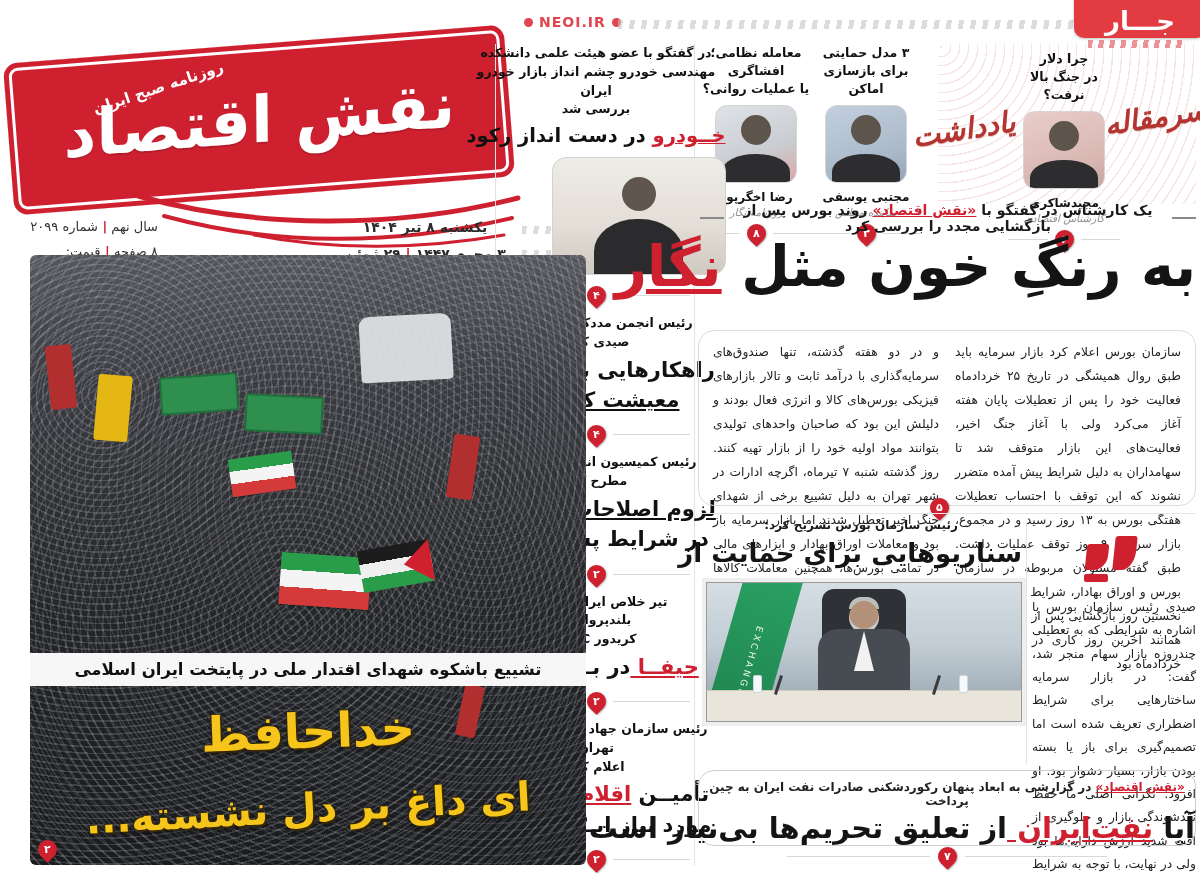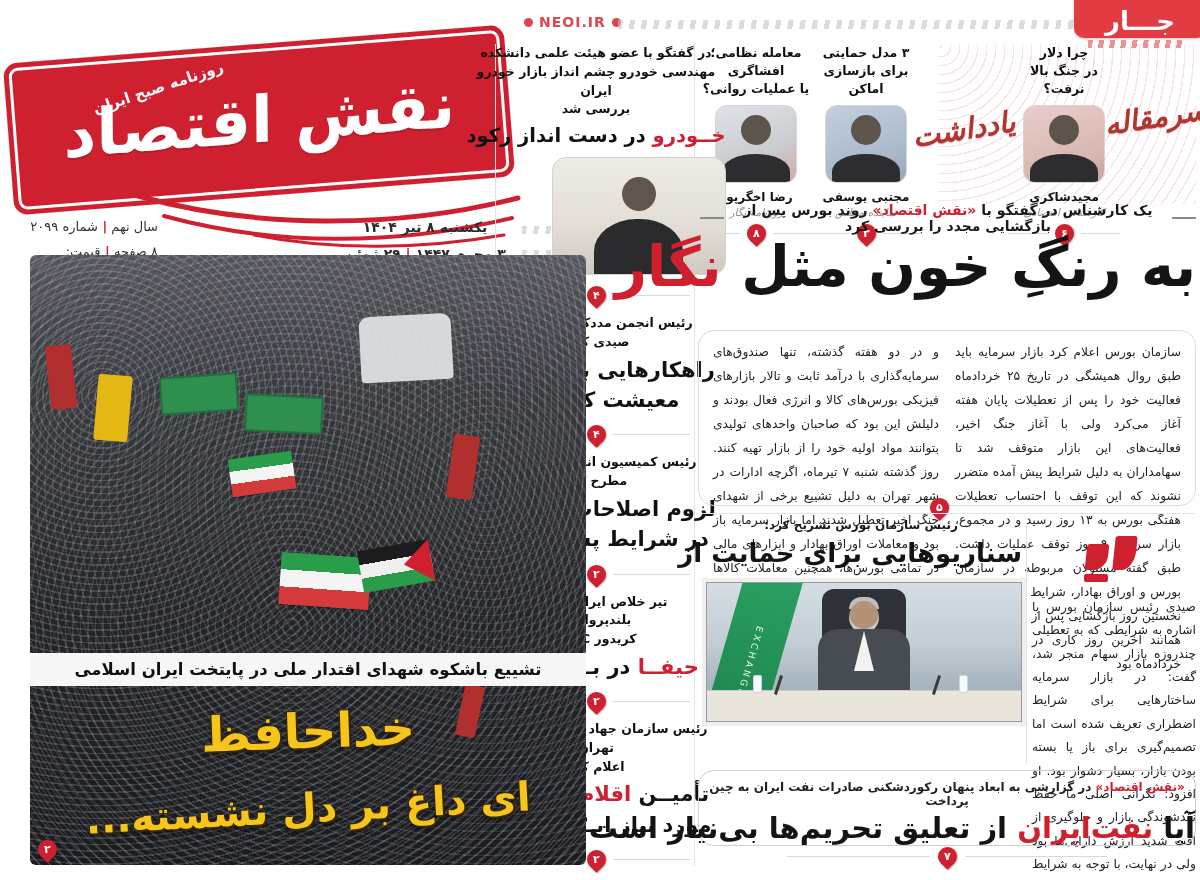--- a/index.html
+++ b/index.html
@@ -1,19 +1,19 @@
 <!DOCTYPE html>
 <html lang="fa" dir="rtl"><head>
 <meta charset="utf-8">
 <style>
   html,body{margin:0;padding:0;background:#9a9a9a;}
   #page{position:relative;width:1200px;height:880px;margin:0 auto;background:#ffffff;
         overflow:hidden;font-family:"DejaVu Sans",sans-serif;direction:rtl;color:#111;}
   .abs{position:absolute;}
-  .red{color:#cf2030;}
+  .red{color:#cf2030;text-decoration:underline;}
 
   
   .neoi{left:524px;top:14px;display:flex;align-items:center;gap:6px;direction:ltr;
         color:#e04550;font-weight:bold;font-size:14px;letter-spacing:1px;}
   .neoi i{width:9px;height:9px;background:#e04550;border-radius:50%;display:inline-block;}
   .dashes{background:repeating-linear-gradient(100deg,#c4c4c4 0 5px,transparent 5px 12px);opacity:.6;}
   .dashes.red{background:repeating-linear-gradient(100deg,#e4787c 0 5px,transparent 5px 11px);opacity:.8;}
   .dots-texture{background:repeating-radial-gradient(circle at 3px 3px,rgba(214,120,124,.20) 0 1.4px,transparent 1.4px 9px);}
 
   .corner-badge{right:-6px;top:-16px;width:132px;height:52px;background:#e23b42;border-radius:10px;
@@ -202,21 +202,21 @@
   </div>
   <div class="abs dashes" style="left:522px;top:226px;width:166px;height:8px;"></div>
   <div class="abs dashes" style="left:522px;top:250px;width:166px;height:8px;"></div>
 
   <div class="abs v-rule" style="left:495px;top:44px;height:822px;"></div>
   <div class="abs v-rule" style="left:694px;top:44px;height:822px;"></div>
 
   <div class="abs callig" style="left:1104px;top:100px;">سرمقاله</div>
   <div class="abs callig" style="left:912px;top:112px;">یادداشت</div>
 
-  <div class="abs person-col" style="left:1008px;">
+  <div class="abs person-col" style="left:1008px;margin-top:6px;">
     <div class="kicker">
       <div>چرا دلار</div>
         <div>در جنگ بالا نرفت؟</div>
     </div>
     <div class="headshot" style="background:linear-gradient(160deg,#e9cdc9,#d8b7b2 70%,#c7a29c);"></div>
     <div class="p-name">مجیدشاکری</div>
     <div class="p-role">کارشناس اقتصادی</div>
     <div class="sep">
         <span class="pin">
           <b>۶</b>

